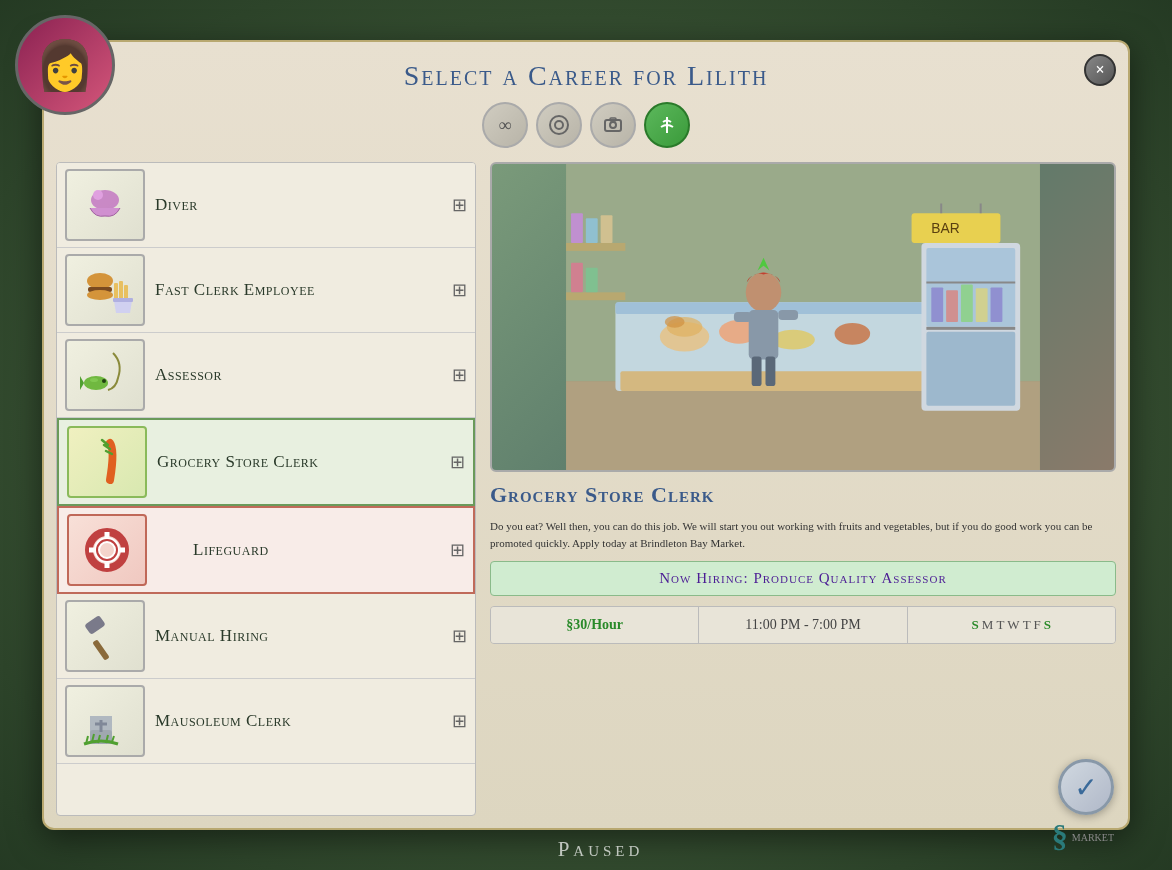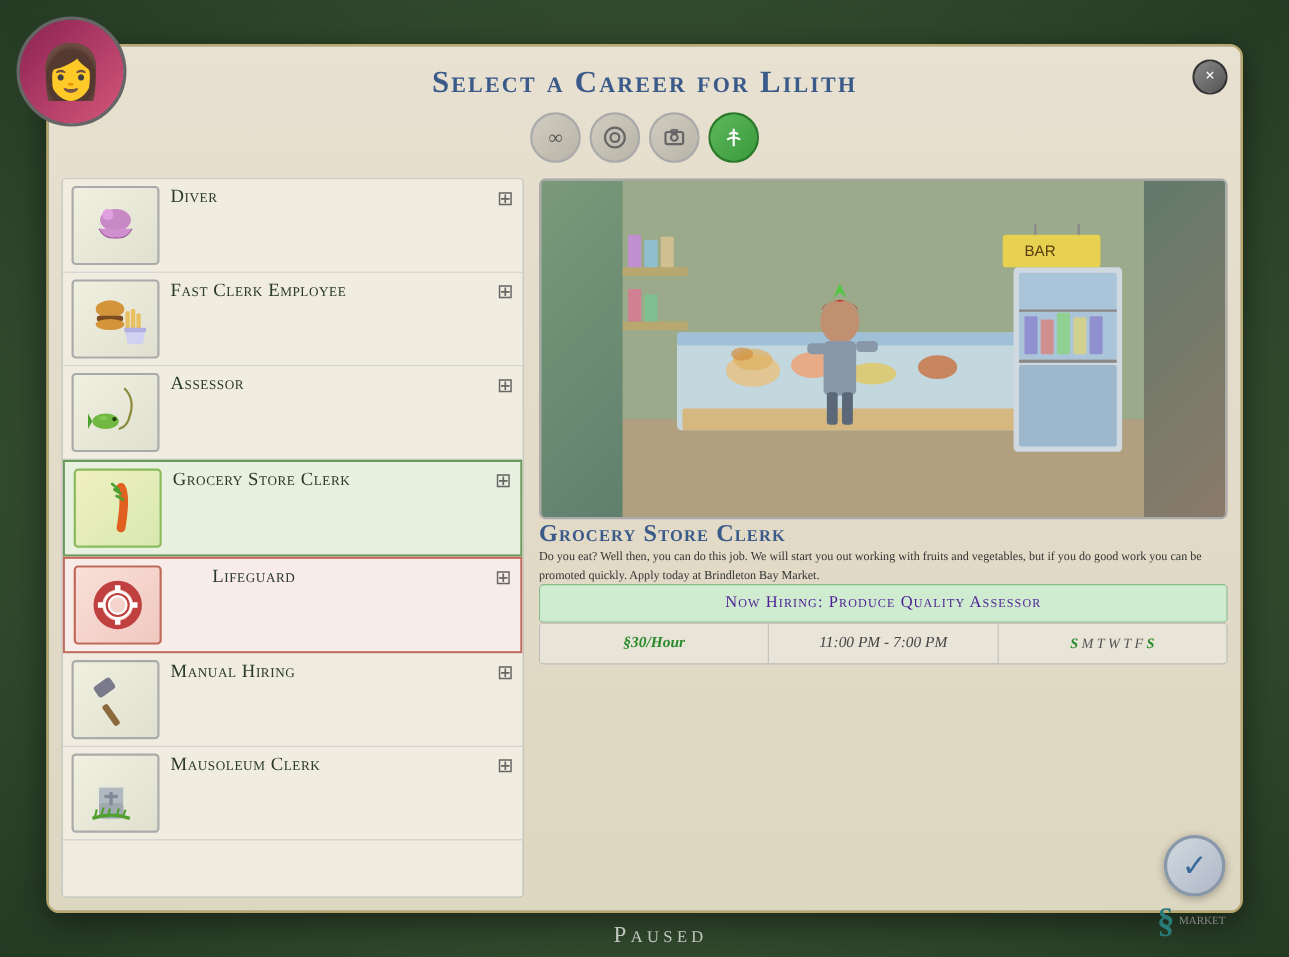--- a/index.html
+++ b/index.html
@@ -50,21 +50,21 @@
     .modal-header {
       text-align: center;
       padding: 18px 20px 10px;
       position: relative;
     }
     .modal-title {
       font-size: 28px;
       color: #3a5a8a;
       letter-spacing: 2px;
       font-variant: small-caps;
-      font-weight: bold;
+      font-weight: normal;
     }
     .close-btn {
       position: absolute;
       top: 12px;
       right: 12px;
       width: 32px;
       height: 32px;
       background: linear-gradient(135deg, #888, #555);
       border-radius: 50%;
       display: flex;
@@ -127,21 +127,21 @@
     }
     .career-list::-webkit-scrollbar-track {
       background: #d0ccc0;
     }
     .career-list::-webkit-scrollbar-thumb {
       background: #888;
       border-radius: 2px;
     }
     .career-item {
       display: flex;
-      align-items: flex-start;
+      align-items: center;
       padding: 6px 8px;
       border-bottom: 1px solid #ccc;
       cursor: pointer;
       background: #f0ece0;
       position: relative;
     }
     .career-item.selected {
       background: #e8f0e0;
       border: 2px solid #6a9a5a;
     }
@@ -172,20 +172,21 @@
     }
     .career-multi-icon {
       font-size: 18px;
       color: #666;
     }
     
     .career-detail {
       flex: 1;
       display: flex;
       flex-direction: column;
+      gap: 10px;
     }
     .career-image {
       width: 100%;
       height: 310px;
       background: linear-gradient(135deg, #7a9a7a 0%, #5a7a6a 50%, #8a7a6a 100%);
       border-radius: 6px;
       border: 2px solid #aaa;
       display: flex;
       align-items: center;
       justify-content: center;
@@ -215,21 +216,20 @@
       color: #4c1d95;
       font-variant: small-caps;
       letter-spacing: 1px;
     }
     .career-stats {
       display: flex;
       gap: 0;
       border: 1px solid #bbb;
       border-radius: 4px;
       overflow: hidden;
-      font-style: italic;
     }
     .stat-cell {
       flex: 1;
       padding: 10px 8px;
       background: #e8e4d8;
       text-align: center;
       border-right: 1px solid #bbb;
       font-size: 14px;
       color: #444;
     }

